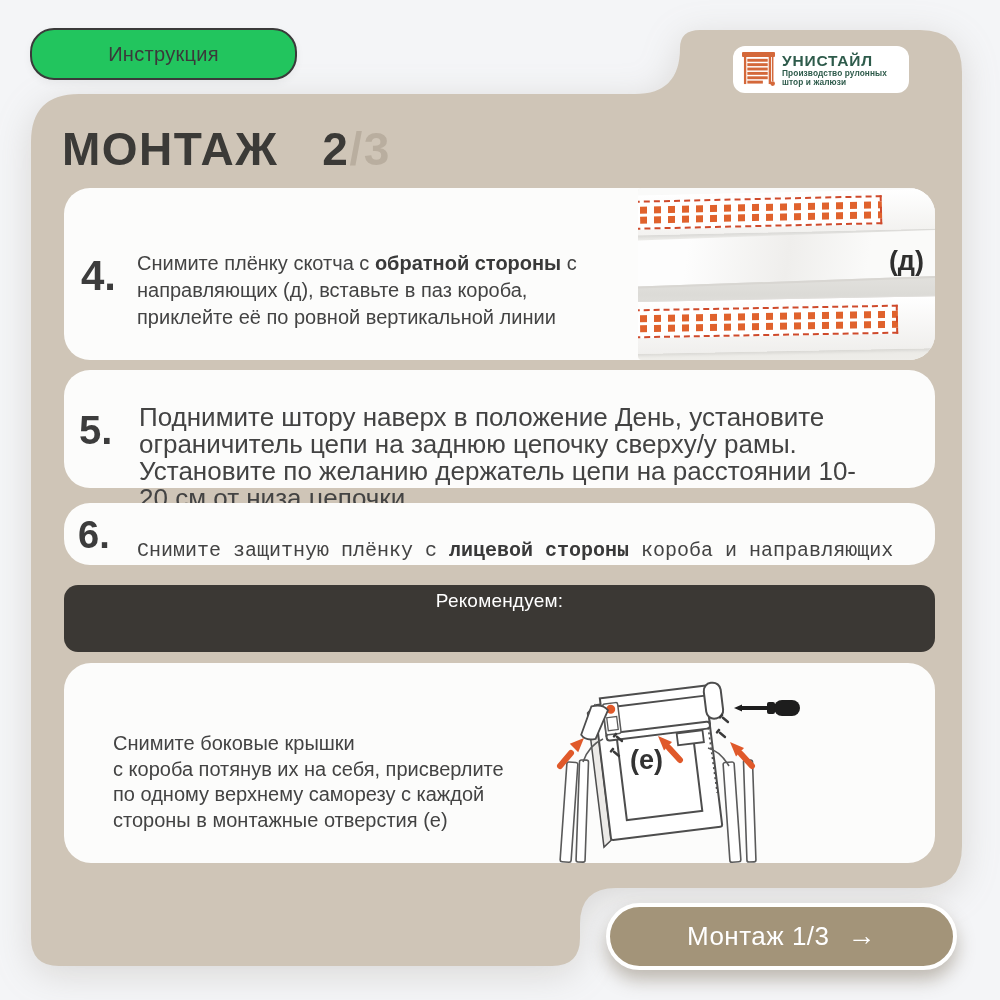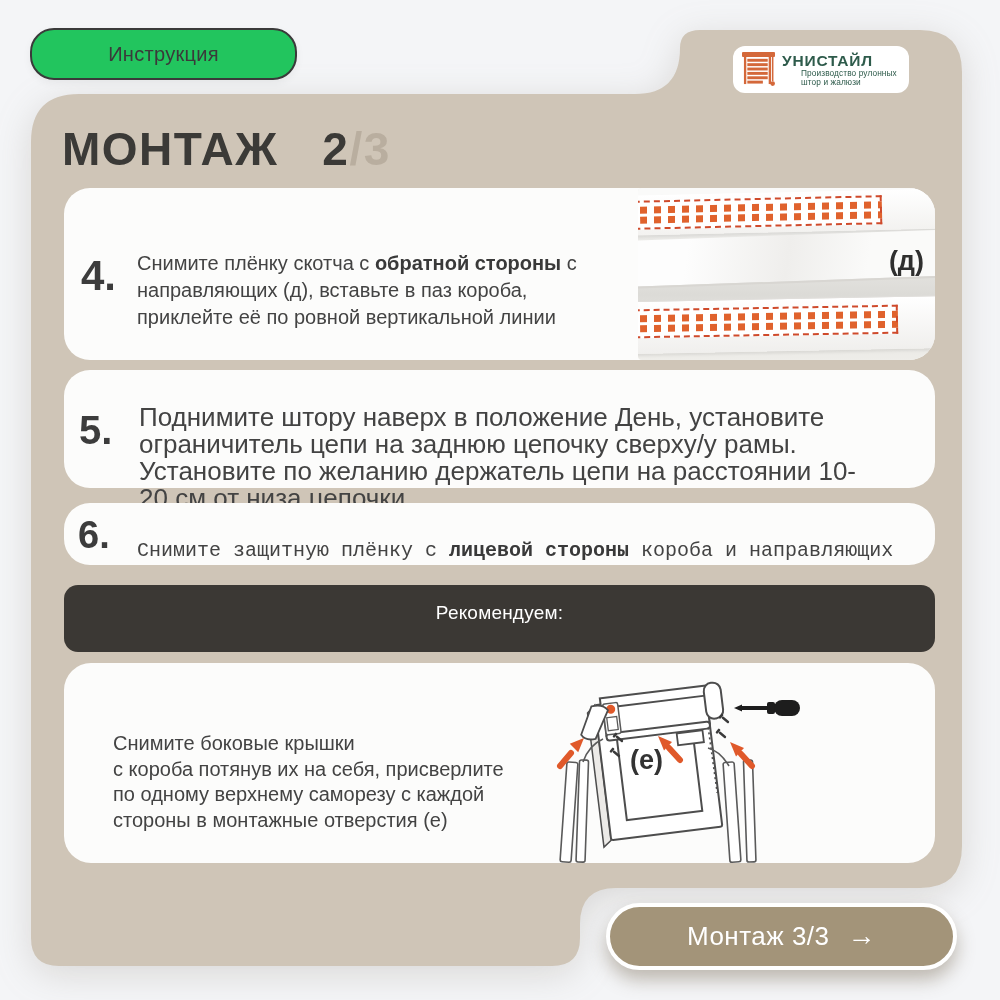--- a/index.html
+++ b/index.html
@@ -22,21 +22,21 @@
   }
 
   
   .logo{
     position:absolute;left:733px;top:46px;width:176px;height:47px;
     background:#fff;border-radius:12px;display:flex;align-items:center;
     padding:0 9px;box-sizing:border-box;gap:7px;
   }
   .logo-icon{width:33px;height:35px;flex:0 0 auto;}
   .logo-name{font-size:15.5px;font-weight:700;color:#2e5b4b;letter-spacing:.8px;line-height:17px;}
-  .logo-sub{font-size:8.3px;font-weight:400;color:#2e5b4b;line-height:9.5px;letter-spacing:.1px;margin-left:19px;}
+  .logo-sub{font-size:8.3px;font-weight:700;color:#2e5b4b;line-height:9.5px;letter-spacing:.1px;}
 
   
   .title{
     position:absolute;left:62px;top:122px;margin:0;
     font-size:46px;font-weight:700;color:#3b3a37;letter-spacing:1.5px;
   }
   .title .pcur{margin-left:44px;}
   .title .ptot{color:#b9ae9f;}
 
   
@@ -89,21 +89,21 @@
     background-repeat:no-repeat,no-repeat;
   }
   .tape1{left:-4px;top:10px;width:248px;transform:rotate(-1.3deg);}
   .tape2{left:-4px;top:119px;width:264px;transform:rotate(-1deg);}
   .photo-label{position:absolute;right:11px;top:58px;font-size:27px;font-weight:700;color:#2f2f2f;}
 
   
   .banner{
     position:absolute;left:64px;top:585px;width:871px;height:67px;
     background:#3b3834;border-radius:14px;color:#fff;text-align:center;
-    font-size:19px;line-height:25px;padding-top:15px;box-sizing:border-box;
+    font-size:19px;line-height:25px;padding-top:3px;box-sizing:border-box;
     letter-spacing:.2px;
   }
 
   
   .tf{position:absolute;left:33px;top:52px;width:412px;font-size:20px;line-height:25.5px;color:#4a4a4a;}
   .diagram{position:absolute;left:488px;top:9px;}
 
   
   .next-btn{
     position:absolute;left:606px;top:903px;width:351px;height:67px;
@@ -261,17 +261,17 @@
         <polygon points="106,64 120,70 112,78.5"></polygon>
         <path d="M200 94 L189 82" stroke="#e0592a" stroke-width="6" stroke-linecap="round"></path>
         <polygon points="178,70 192,76 184,84.5"></polygon>
       </g>
 
       <text x="78" y="97" font-size="27" font-weight="bold" fill="#333333" font-family="Liberation Sans, sans-serif">(e)</text>
     </svg>
   </section>
 
   <div class="next-btn">
-    <span>Монтаж 3/3</span>
+    <span>Монтаж 1/3</span>
     <span class="arr">→</span>
   </div>
 
 </div>
 
 </body></html>

